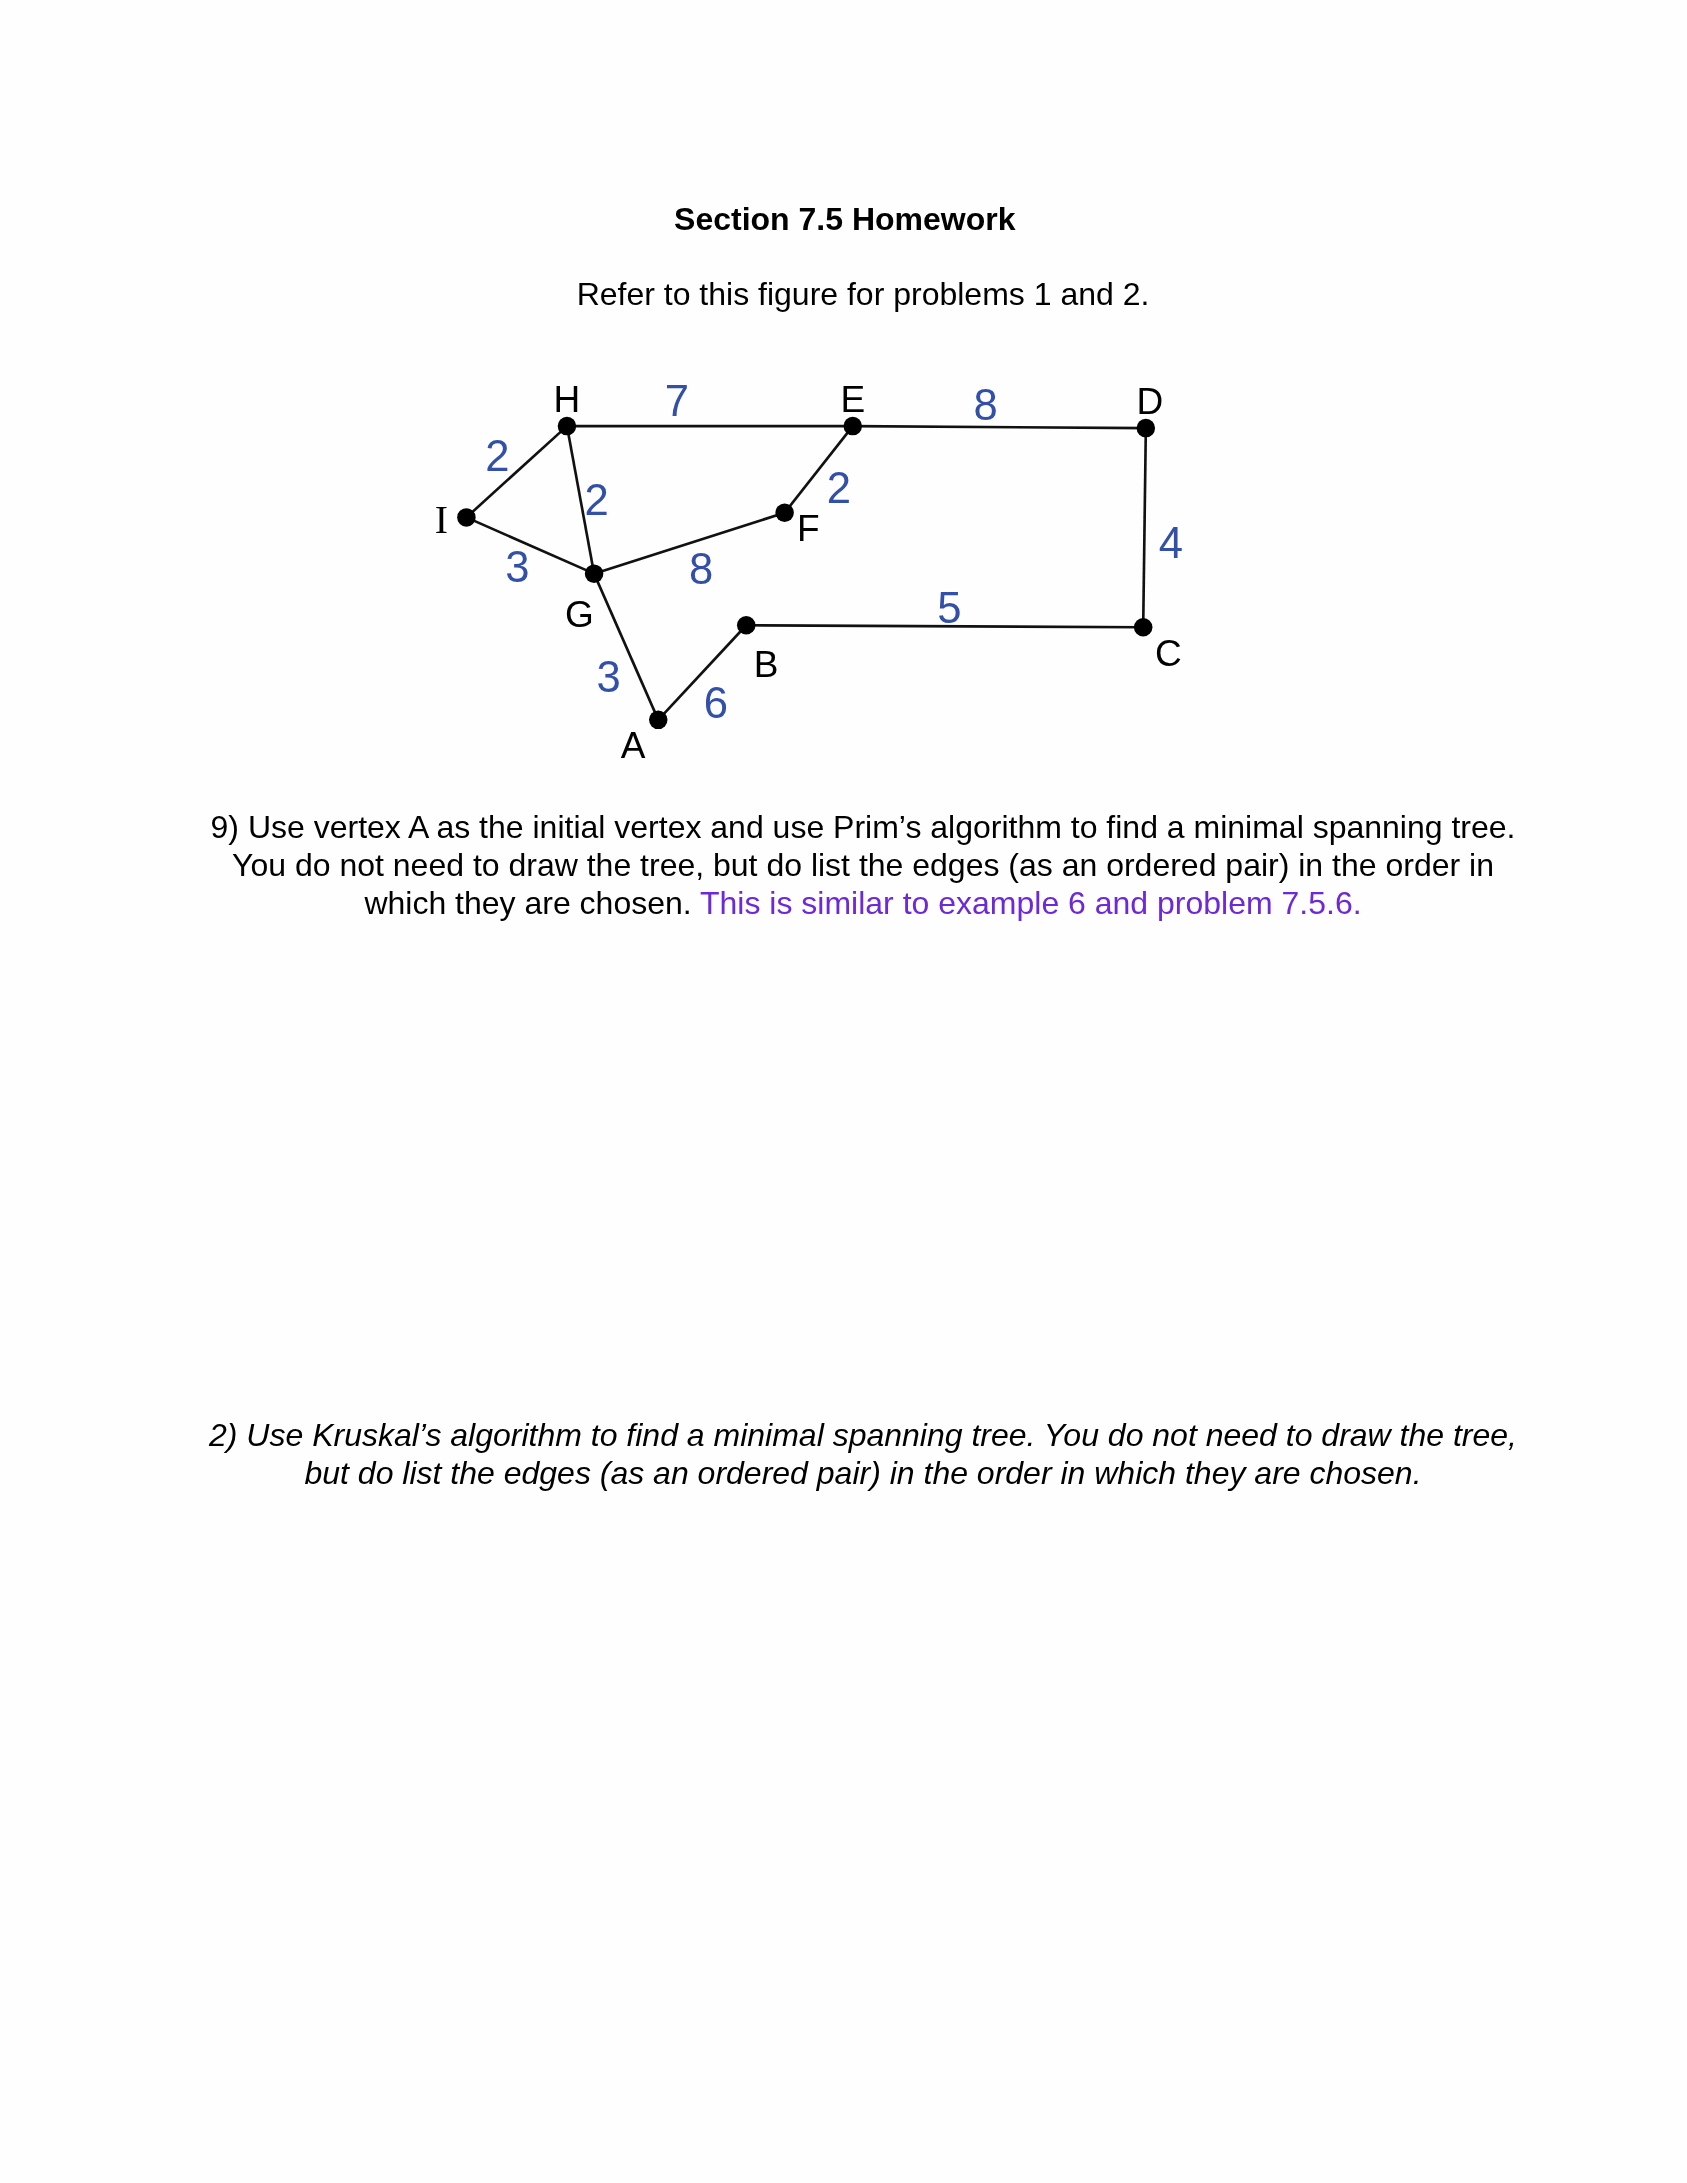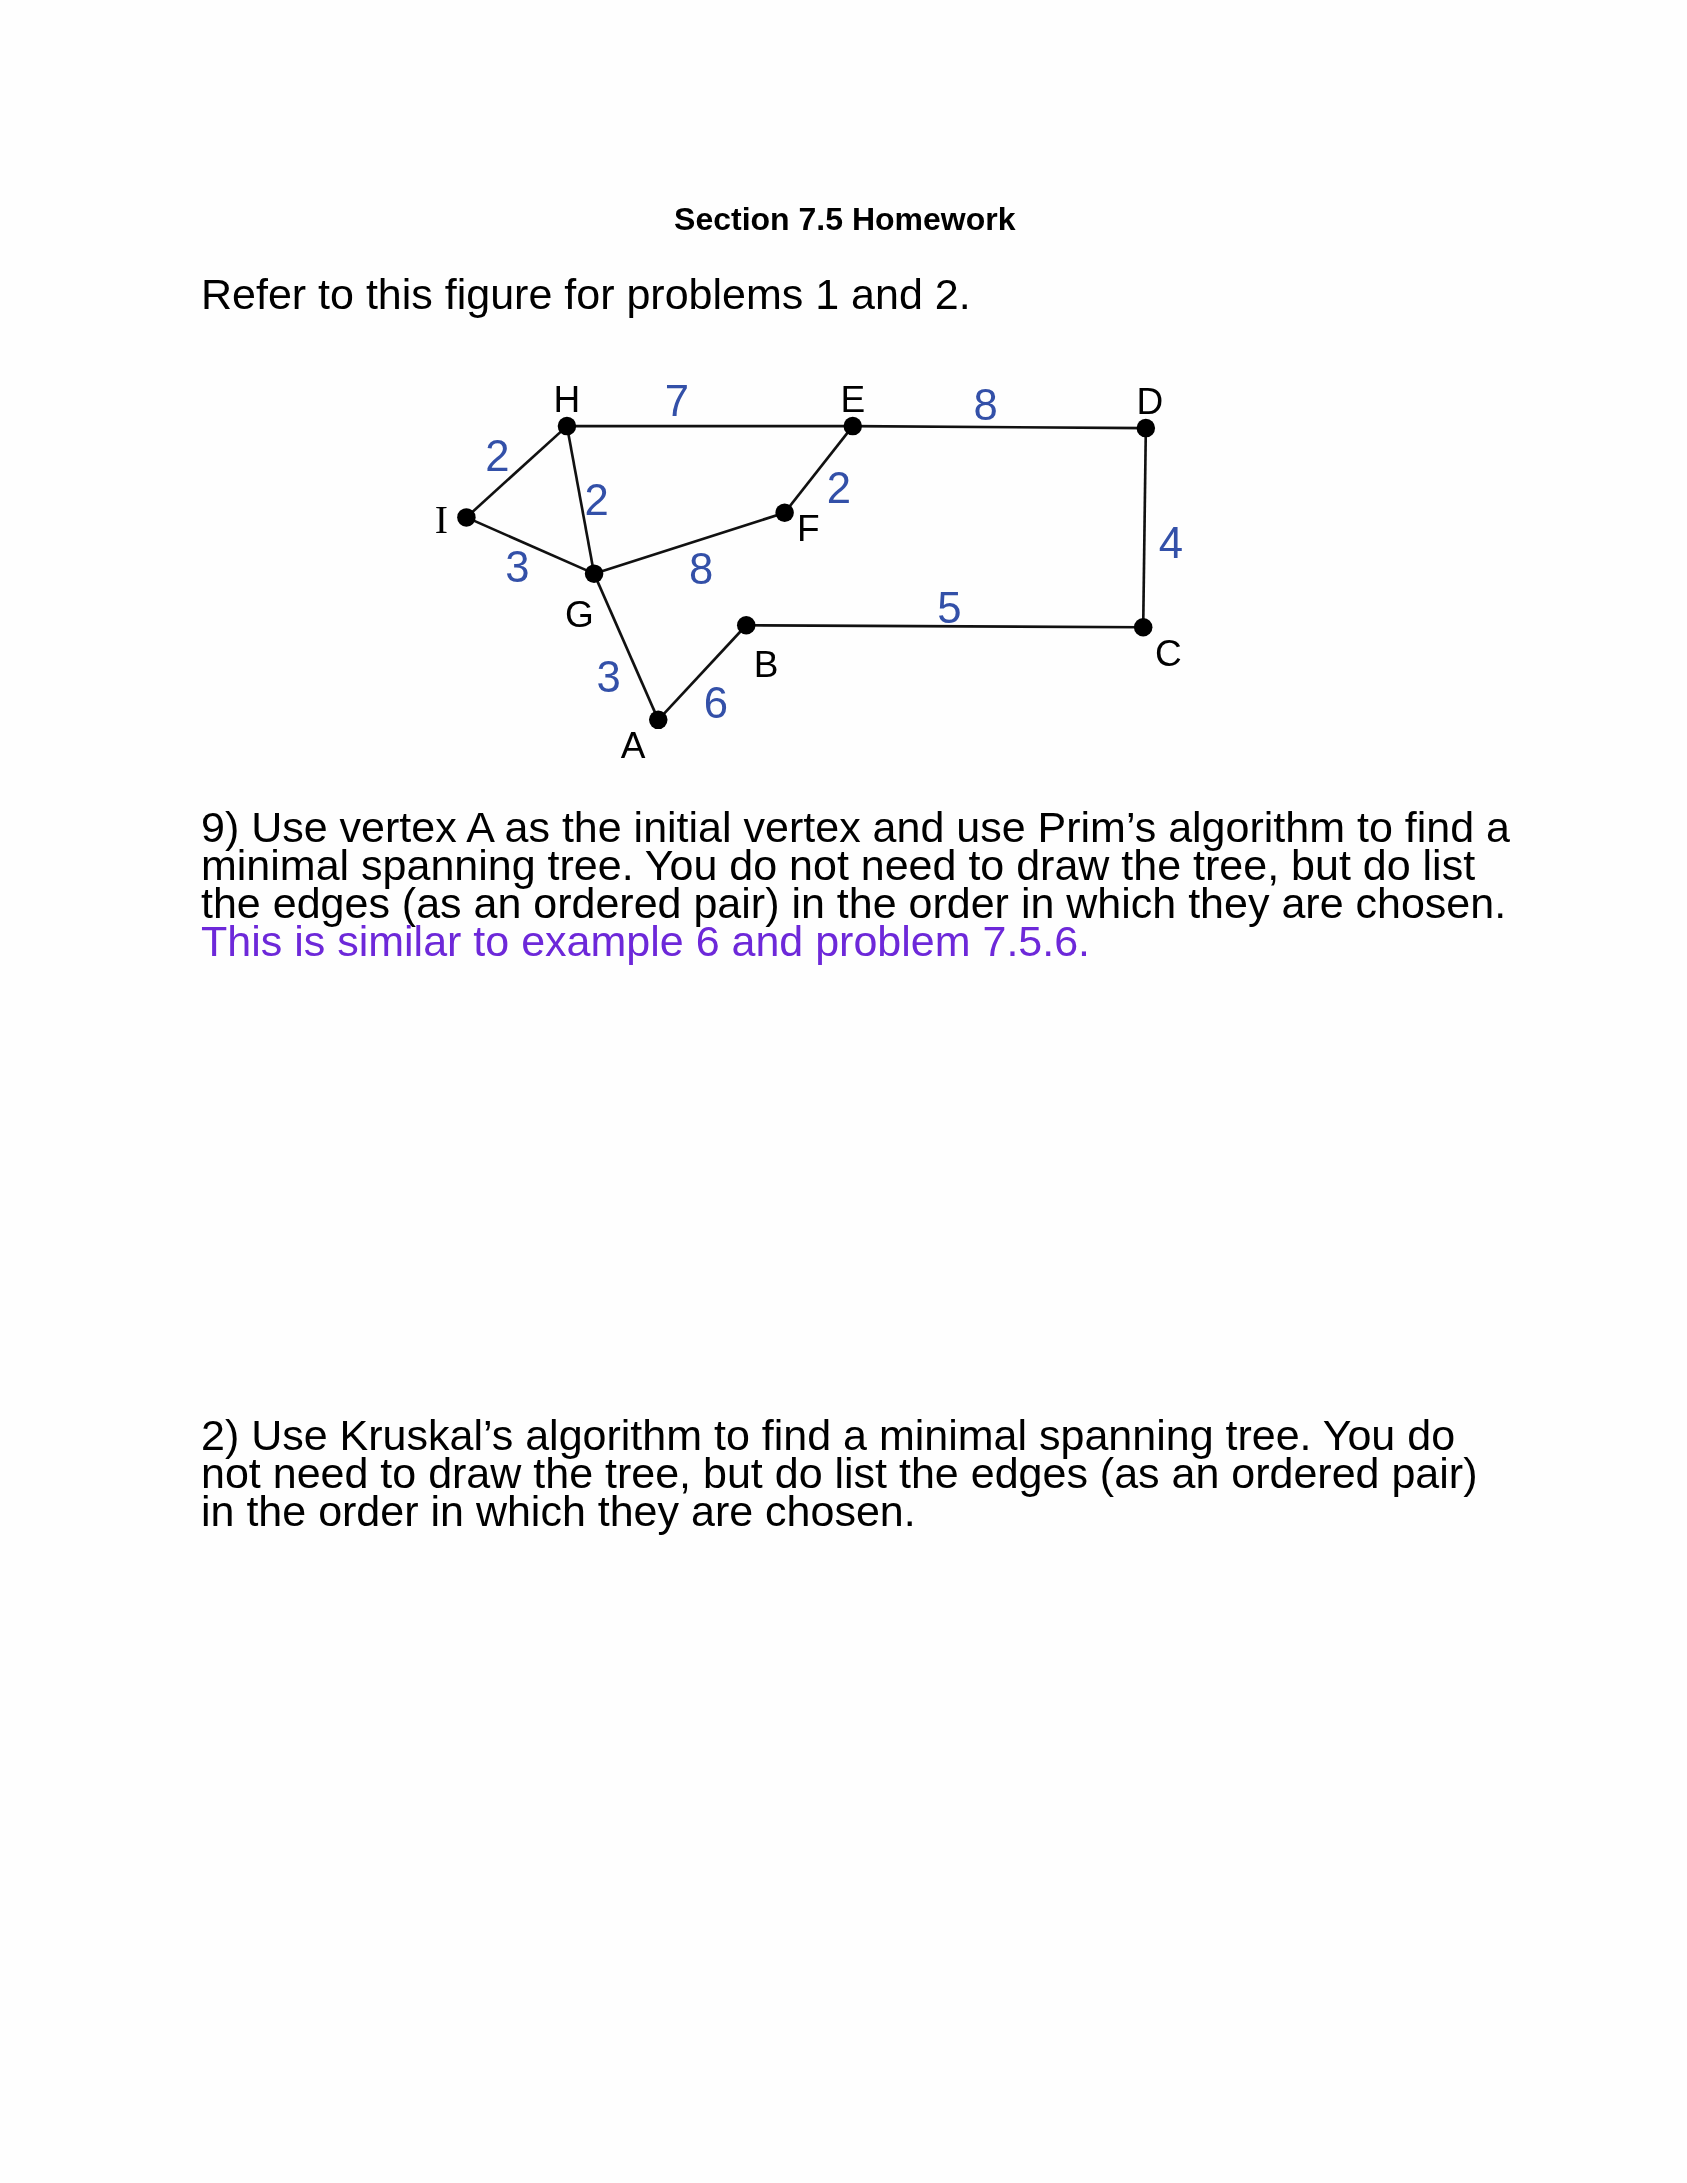--- a/index.html
+++ b/index.html
@@ -1,24 +1,24 @@
 <!DOCTYPE html>
 <html style="font-size:10.6px"><head>
 <meta charset="utf-8">
 <style>
   html, body { margin:0; padding:0; background:#fefefe; }
   body { width:1687px; height:2183px; position:relative; overflow:hidden;
          font-family:"Liberation Sans", sans-serif; color:#000; }
   .title { position:absolute; left:0; width:1687px; top:200px; text-align:center;
            font-weight:bold; font-size:32px; line-height:38px; }
   .title span { position:relative; left:1.3px; }
-  .para { position:absolute; left:201px; width:1310px; font-size:43px; line-height:38px; }
+  .para { position:absolute; left:208px; width:1310px; font-size:32px; line-height:38px;text-align:center; }
   .ref { top:275px; }
   .p1 { top:808px; }
-  .p2 { top:1416px; }
+  .p2 { top:1416px;font-style:italic; }
   .hint { color:#6d28d9; }
   #graph { position:absolute; left:0; top:0; width:1687px; height:794px; }
   .vlabel { font-family:"Liberation Sans", sans-serif; font-size:56px; fill:#000; }
   .vlabel-serif { font-family:"Liberation Serif", serif; font-size:60px; fill:#000; }
   .wlabel { font-family:"Liberation Sans", sans-serif; font-size:66px; fill:#3350a8; }
 </style>
 </head>
 <body>
 
 <div class="title"><span>Section 7.5 Homework</span></div>

